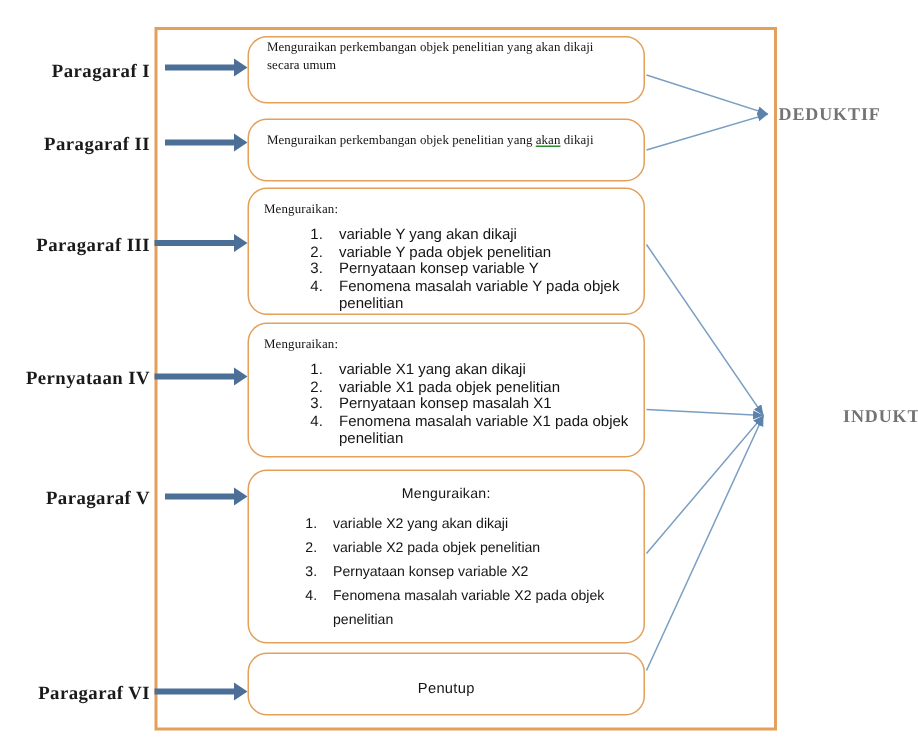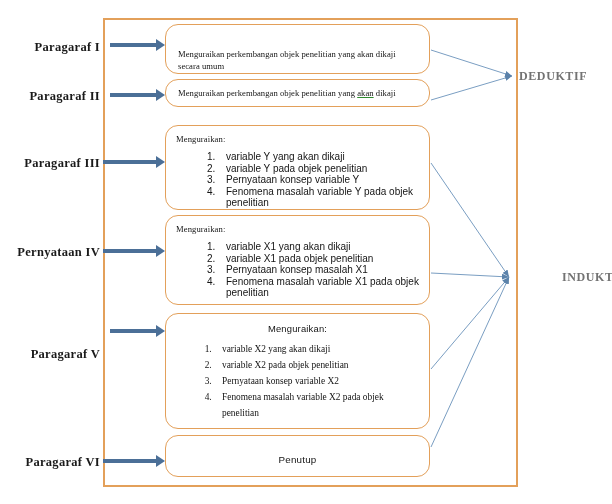--- a/index.html
+++ b/index.html
@@ -84,21 +84,21 @@
     letter-spacing:.05px;
   }
   .cbox ol{
     margin:6px 0 0 0;
     padding-left:42px;
     font-family:Liberation Sans, sans-serif;
     font-size:10px;
     line-height:11.5px;
   }
   .cbox ol.sans{
-    font-family:Liberation Serif, serif;
+    font-family:Liberation Sans, sans-serif;
     font-size:9.4px;
     line-height:16px;
     padding-left:38px;
   }
   .cbox ol li{ padding-left:8px; }
   .center-txt{
     font-family:"Liberation Sans", sans-serif;
     font-size:9.8px;
     text-align:center;
     letter-spacing:.2px;
@@ -143,35 +143,35 @@
     <line x1="431" y1="163" x2="509" y2="277" stroke="#7a9ec2" stroke-width="1" marker-end="url(#ah)"></line>
     <line x1="431" y1="273" x2="509" y2="277" stroke="#7a9ec2" stroke-width="1" marker-end="url(#ah)"></line>
     <line x1="431" y1="369" x2="509" y2="277" stroke="#7a9ec2" stroke-width="1" marker-end="url(#ah)"></line>
     <line x1="431" y1="447" x2="509" y2="277" stroke="#7a9ec2" stroke-width="1" marker-end="url(#ah)"></line>
   </svg>
 
   <div class="para-label" style="top:40px;">Paragaraf I</div>
   <div class="para-label" style="top:89px;">Paragaraf II</div>
   <div class="para-label" style="top:156px;">Paragaraf III</div>
   <div class="para-label" style="top:245px;">Pernyataan IV</div>
-  <div class="para-label" style="top:325px;margin-top:22px;">Paragaraf V</div>
+  <div class="para-label" style="top:325px;">Paragaraf V</div>
   <div class="para-label" style="top:455px;">Paragaraf VI</div>
 
   <div class="thick-arrow" style="left:110px;top:43px;width:47px;"></div>
   <div class="thick-arrow" style="left:110px;top:93px;width:47px;"></div>
   <div class="thick-arrow" style="left:103px;top:160px;width:54px;"></div>
   <div class="thick-arrow" style="left:103px;top:249px;width:54px;"></div>
   <div class="thick-arrow" style="left:110px;top:329px;width:47px;"></div>
   <div class="thick-arrow" style="left:103px;top:459px;width:54px;"></div>
 
-  <div class="cbox" style="top:24px;height:45px;padding:24px 12px;">
+  <div class="cbox" style="top:24px;height:45px;padding:1px 12px;">
     <p class="para">Menguraikan perkembangan objek penelitian yang akan dikaji secara umum</p>
   </div>
 
-  <div class="cbox" style="top:79px;height:28px;padding:8px 12px;">
+  <div class="cbox" style="top:79px;height:42px;padding:8px 12px;">
     <p class="para"><span>Menguraikan perkembangan objek penelitian yang </span><span class="spell">akan</span><span> dikaji</span></p>
   </div>
 
   <div class="cbox" style="top:125px;height:85px;padding:8px 10px;">
     <div class="head">Menguraikan:</div>
     <ol>
       <li>variable Y yang akan dikaji</li>
       <li>variable Y pada objek penelitian</li>
       <li>Pernyataan konsep variable Y</li>
       <li>Fenomena masalah  variable Y pada objek penelitian</li>

